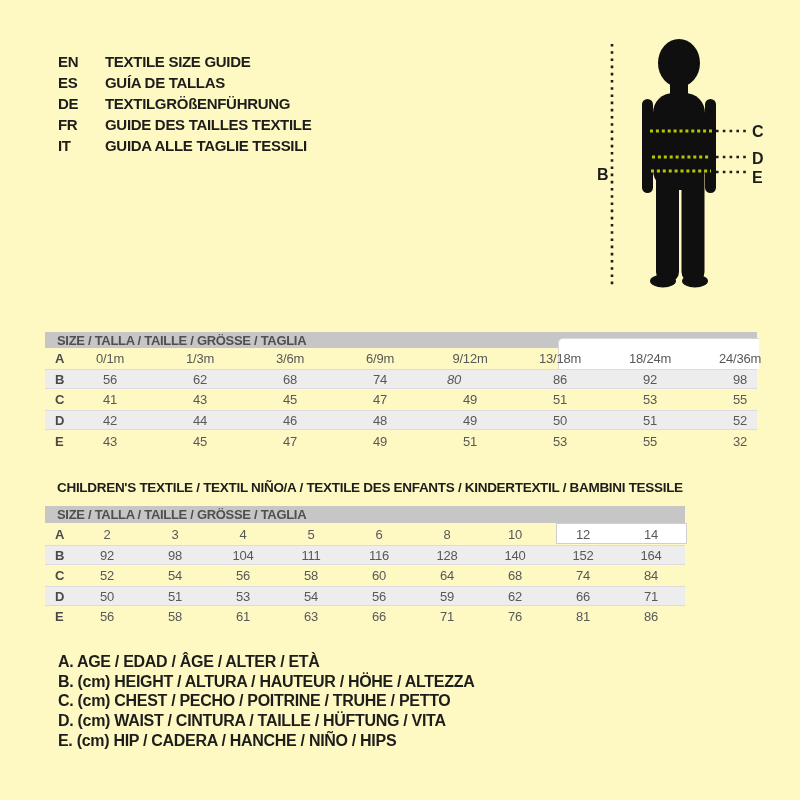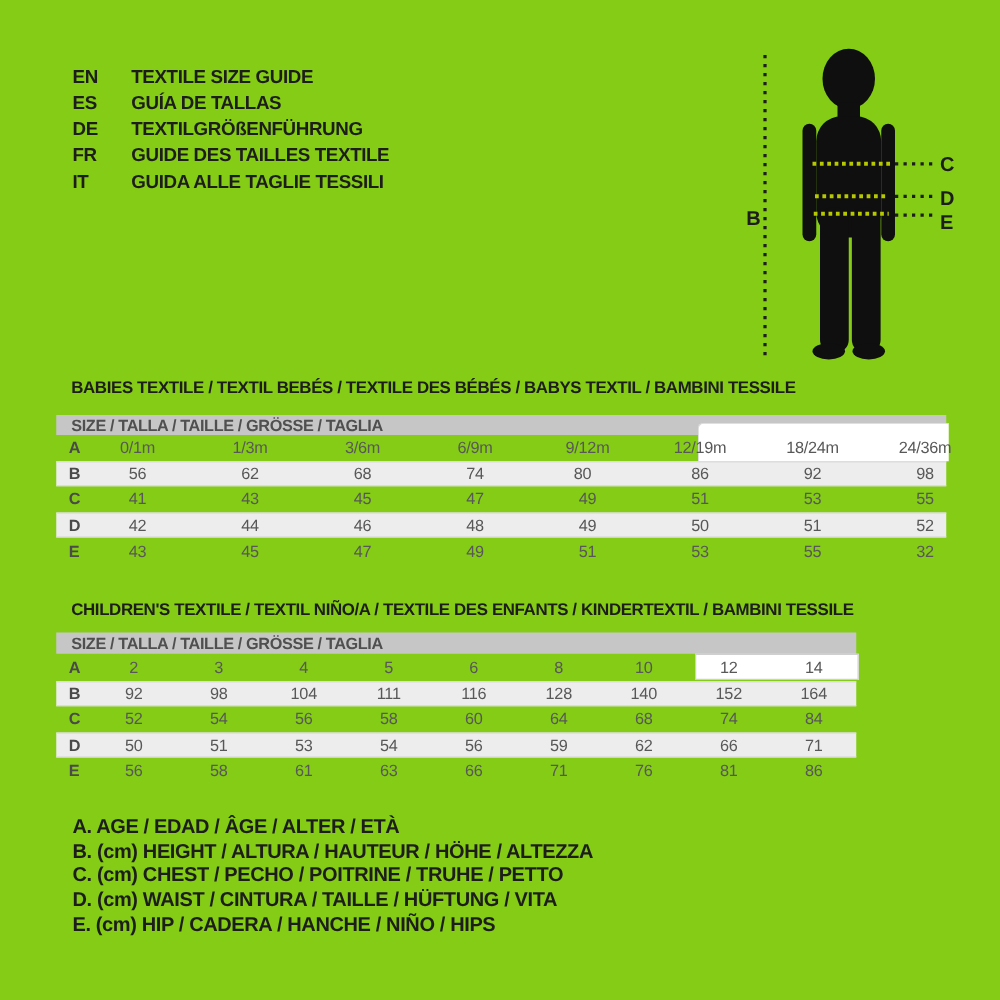--- a/index.html
+++ b/index.html
@@ -1,17 +1,17 @@
 <!DOCTYPE html>
 <html style="--accent: #b6c800; --bar: #c6c6c6; --band: #ededed;"><head>
 <meta charset="utf-8">
 <style>
   html,body { margin:0; padding:0; background:#ffffff; }
   .canvas {
-    position:relative; width:800px; height:800px; background:#84cc16;
+    position:relative; width:800px; height:800px; background:#fef9c3;
     font-family:"Liberation Sans", sans-serif; color:#1d1d1b; overflow:hidden;
   }
 
   
   .lang-block { position:absolute; left:58px; top:51px; }
   .lang-row { display:flex; align-items:center; height:21px; font-size:15px;
               font-weight:bold; letter-spacing:-0.3px; }
   .lang-code { width:47px; }
 
   
@@ -105,45 +105,44 @@
     <line class="ln-green" x1="62" y1="121" x2="120" y2="121"></line>
     <line class="ln-black" x1="126" y1="121" x2="157" y2="121"></line>
     <line class="ln-green" x1="61" y1="135" x2="121" y2="135"></line>
     <line class="ln-black" x1="126" y1="136" x2="157" y2="136"></line>
     <text class="fig-label" x="7" y="144">B</text>
     <text class="fig-label" x="162" y="101">C</text>
     <text class="fig-label" x="162" y="128">D</text>
     <text class="fig-label" x="162" y="147">E</text>
   </svg>
 
-  <div class="section-heading" id="babies-heading">BABIES TEXTILE / TEXTIL BEBÉS / TEXTILE DES BÉBÉS / BABYS TEXTIL / BAMBINI TESSILE</div>
 
   <div class="size-table" id="babies-table">
     <div class="table-header-bar"></div>
     <span class="table-header-text">SIZE / TALLA / TAILLE / GRÖSSE / TAGLIA</span>
     <div class="artifact-box babies-artifact"></div>
     <div id="babies-rows">
         <div class="table-row" style="top: 16px; height: 20.6px;">
           <span class="row-label">A</span>
           <span class="cell" style="left: 20px; width: 90px;">0/1m</span>
           <span class="cell" style="left: 110px; width: 90px;">1/3m</span>
           <span class="cell" style="left: 200px; width: 90px;">3/6m</span>
           <span class="cell" style="left: 290px; width: 90px;">6/9m</span>
           <span class="cell" style="left: 380px; width: 90px;">9/12m</span>
-          <span class="cell" style="left: 470px; width: 90px;">12/19m</span>
+          <span class="cell" style="left: 470px; width: 90px;">13/18m</span>
           <span class="cell" style="left: 560px; width: 90px;">18/24m</span>
           <span class="cell" style="left: 650px; width: 90px;">24/36m</span>
         </div>
         <div class="table-row banded" style="top: 36.6px; height: 20.6px;">
           <span class="row-label">B</span>
           <span class="cell" style="left: 20px; width: 90px;">56</span>
           <span class="cell" style="left: 110px; width: 90px;">62</span>
           <span class="cell" style="left: 200px; width: 90px;">68</span>
           <span class="cell" style="left: 290px; width: 90px;">74</span>
-          <span class="cell" style="left: 376px; width: 90px;">80</span>
+          <span class="cell" style="left: 364px; width: 90px; font-style: italic;">80</span>
           <span class="cell" style="left: 470px; width: 90px;">86</span>
           <span class="cell" style="left: 560px; width: 90px;">92</span>
           <span class="cell" style="left: 650px; width: 90px;">98</span>
         </div>
         <div class="table-row" style="top: 57.2px; height: 20.6px;">
           <span class="row-label">C</span>
           <span class="cell" style="left: 20px; width: 90px;">41</span>
           <span class="cell" style="left: 110px; width: 90px;">43</span>
           <span class="cell" style="left: 200px; width: 90px;">45</span>
           <span class="cell" style="left: 290px; width: 90px;">47</span>

